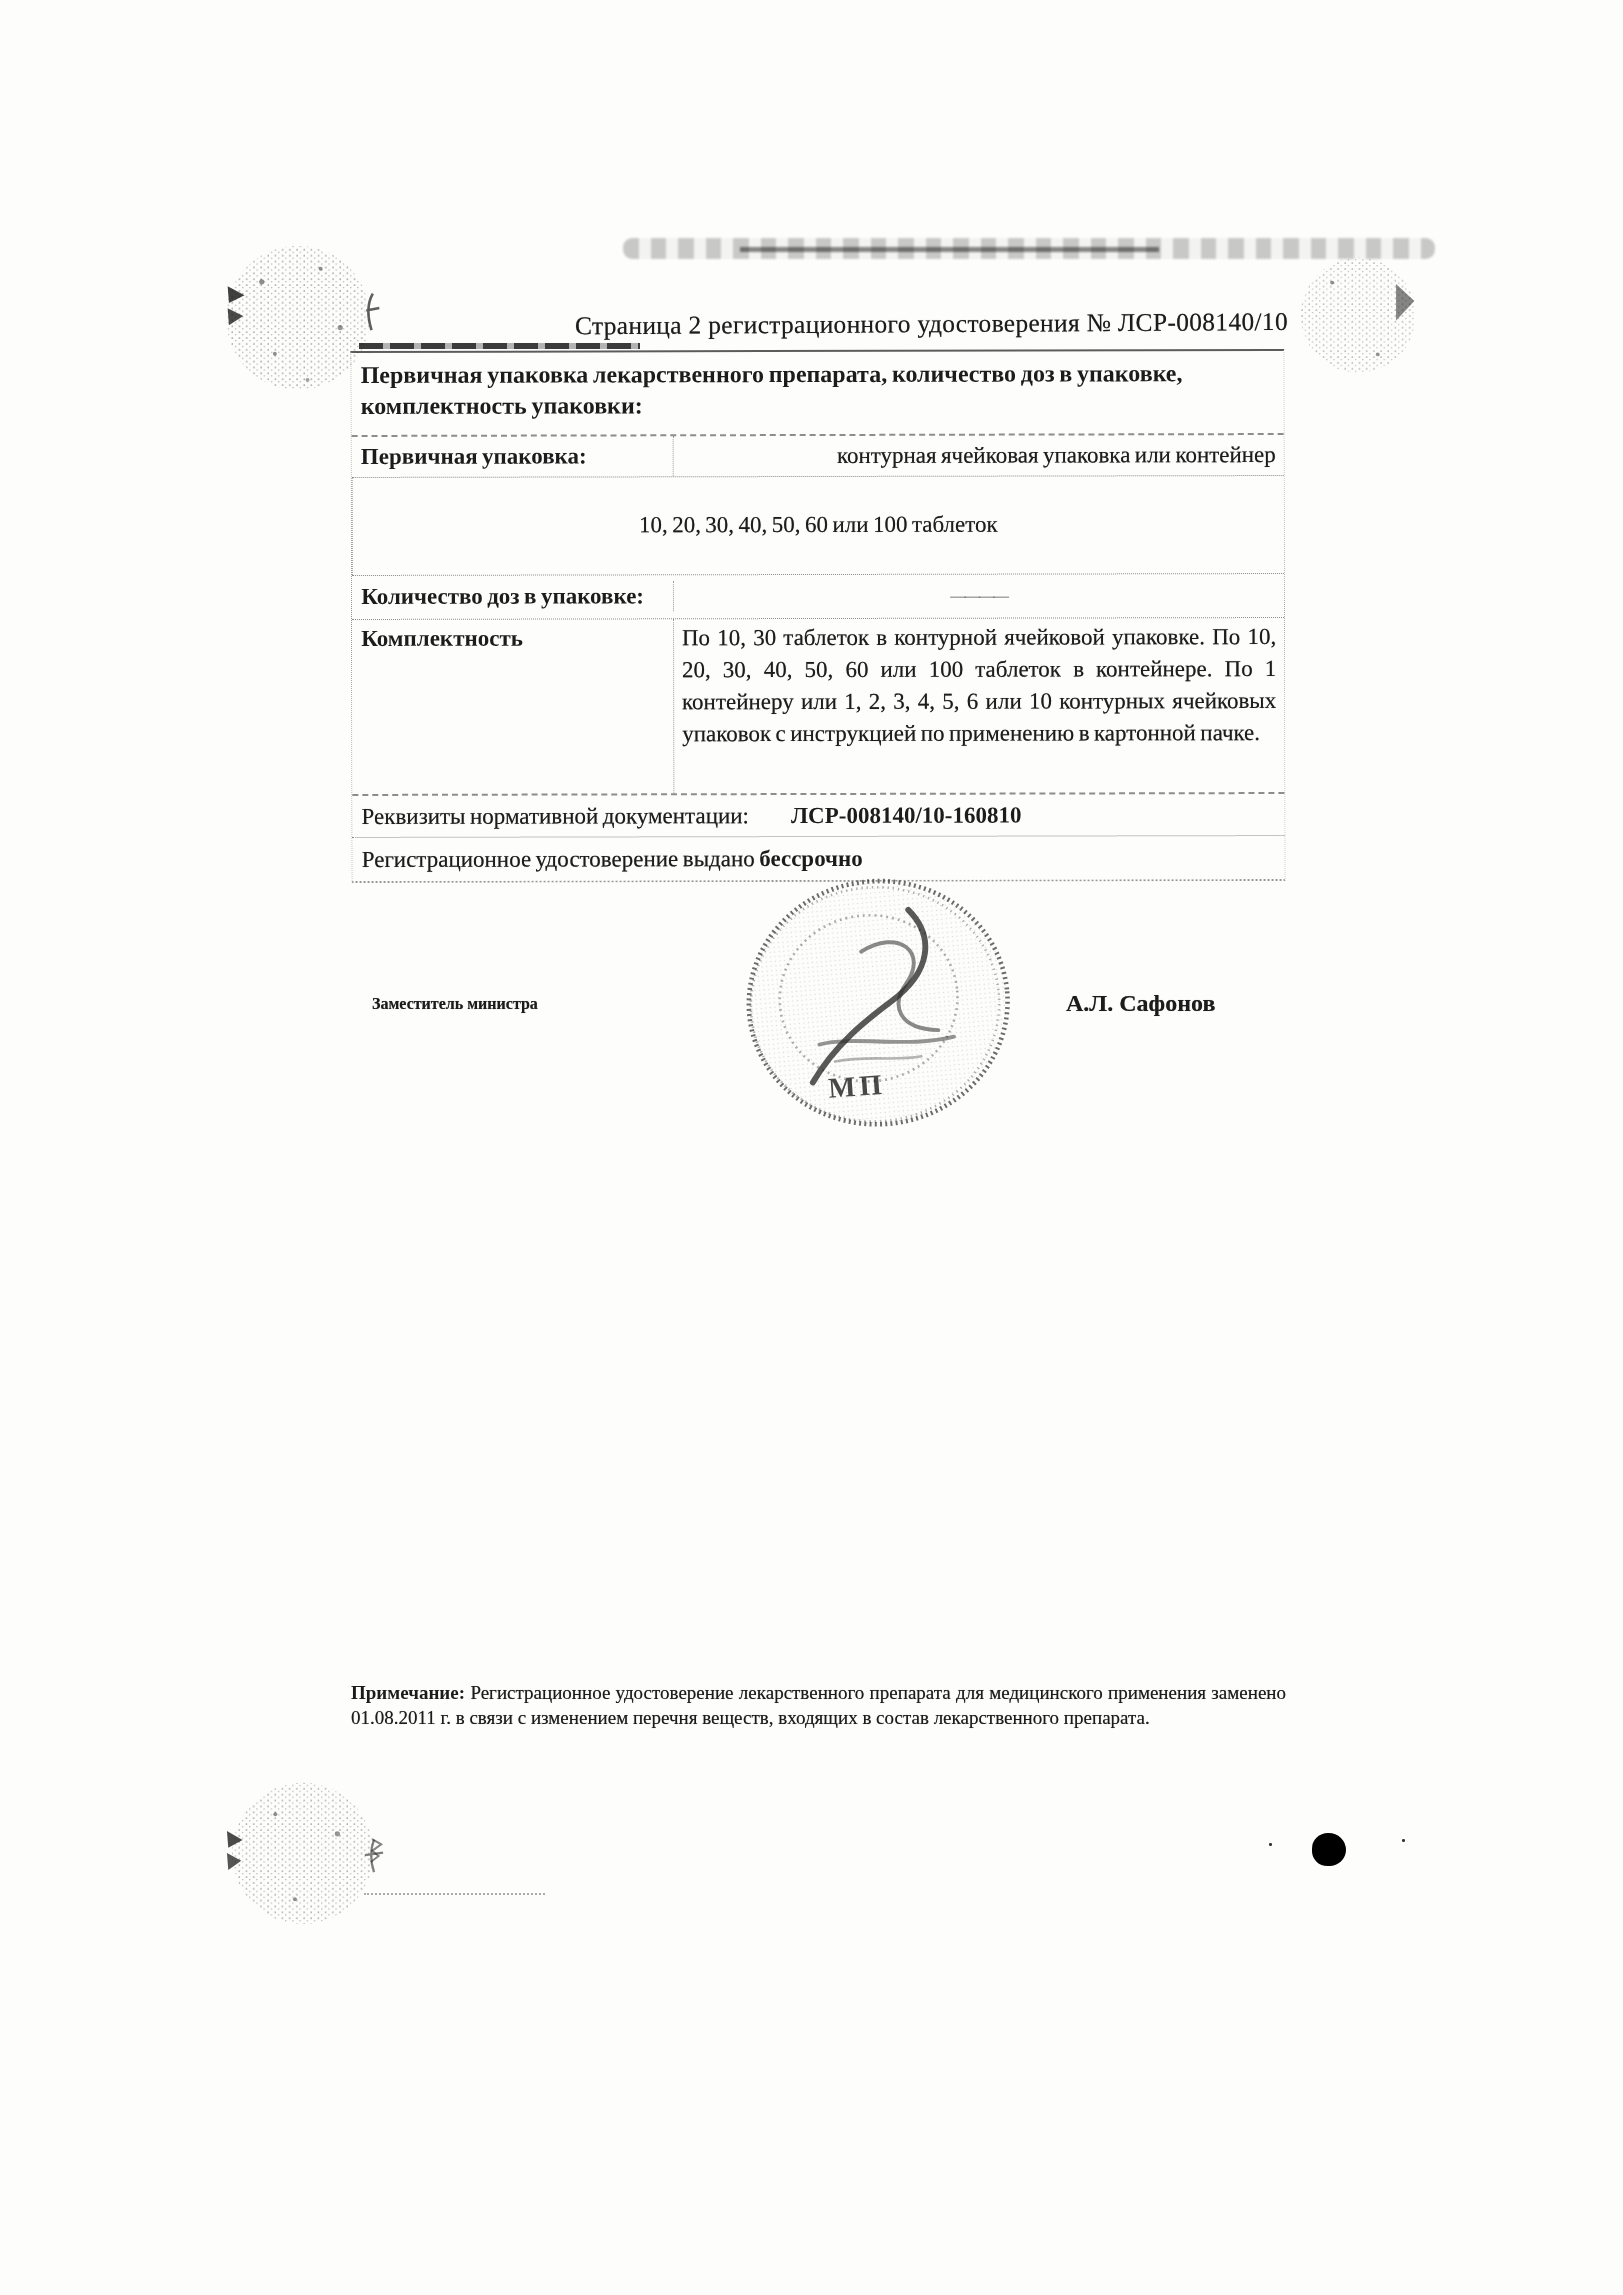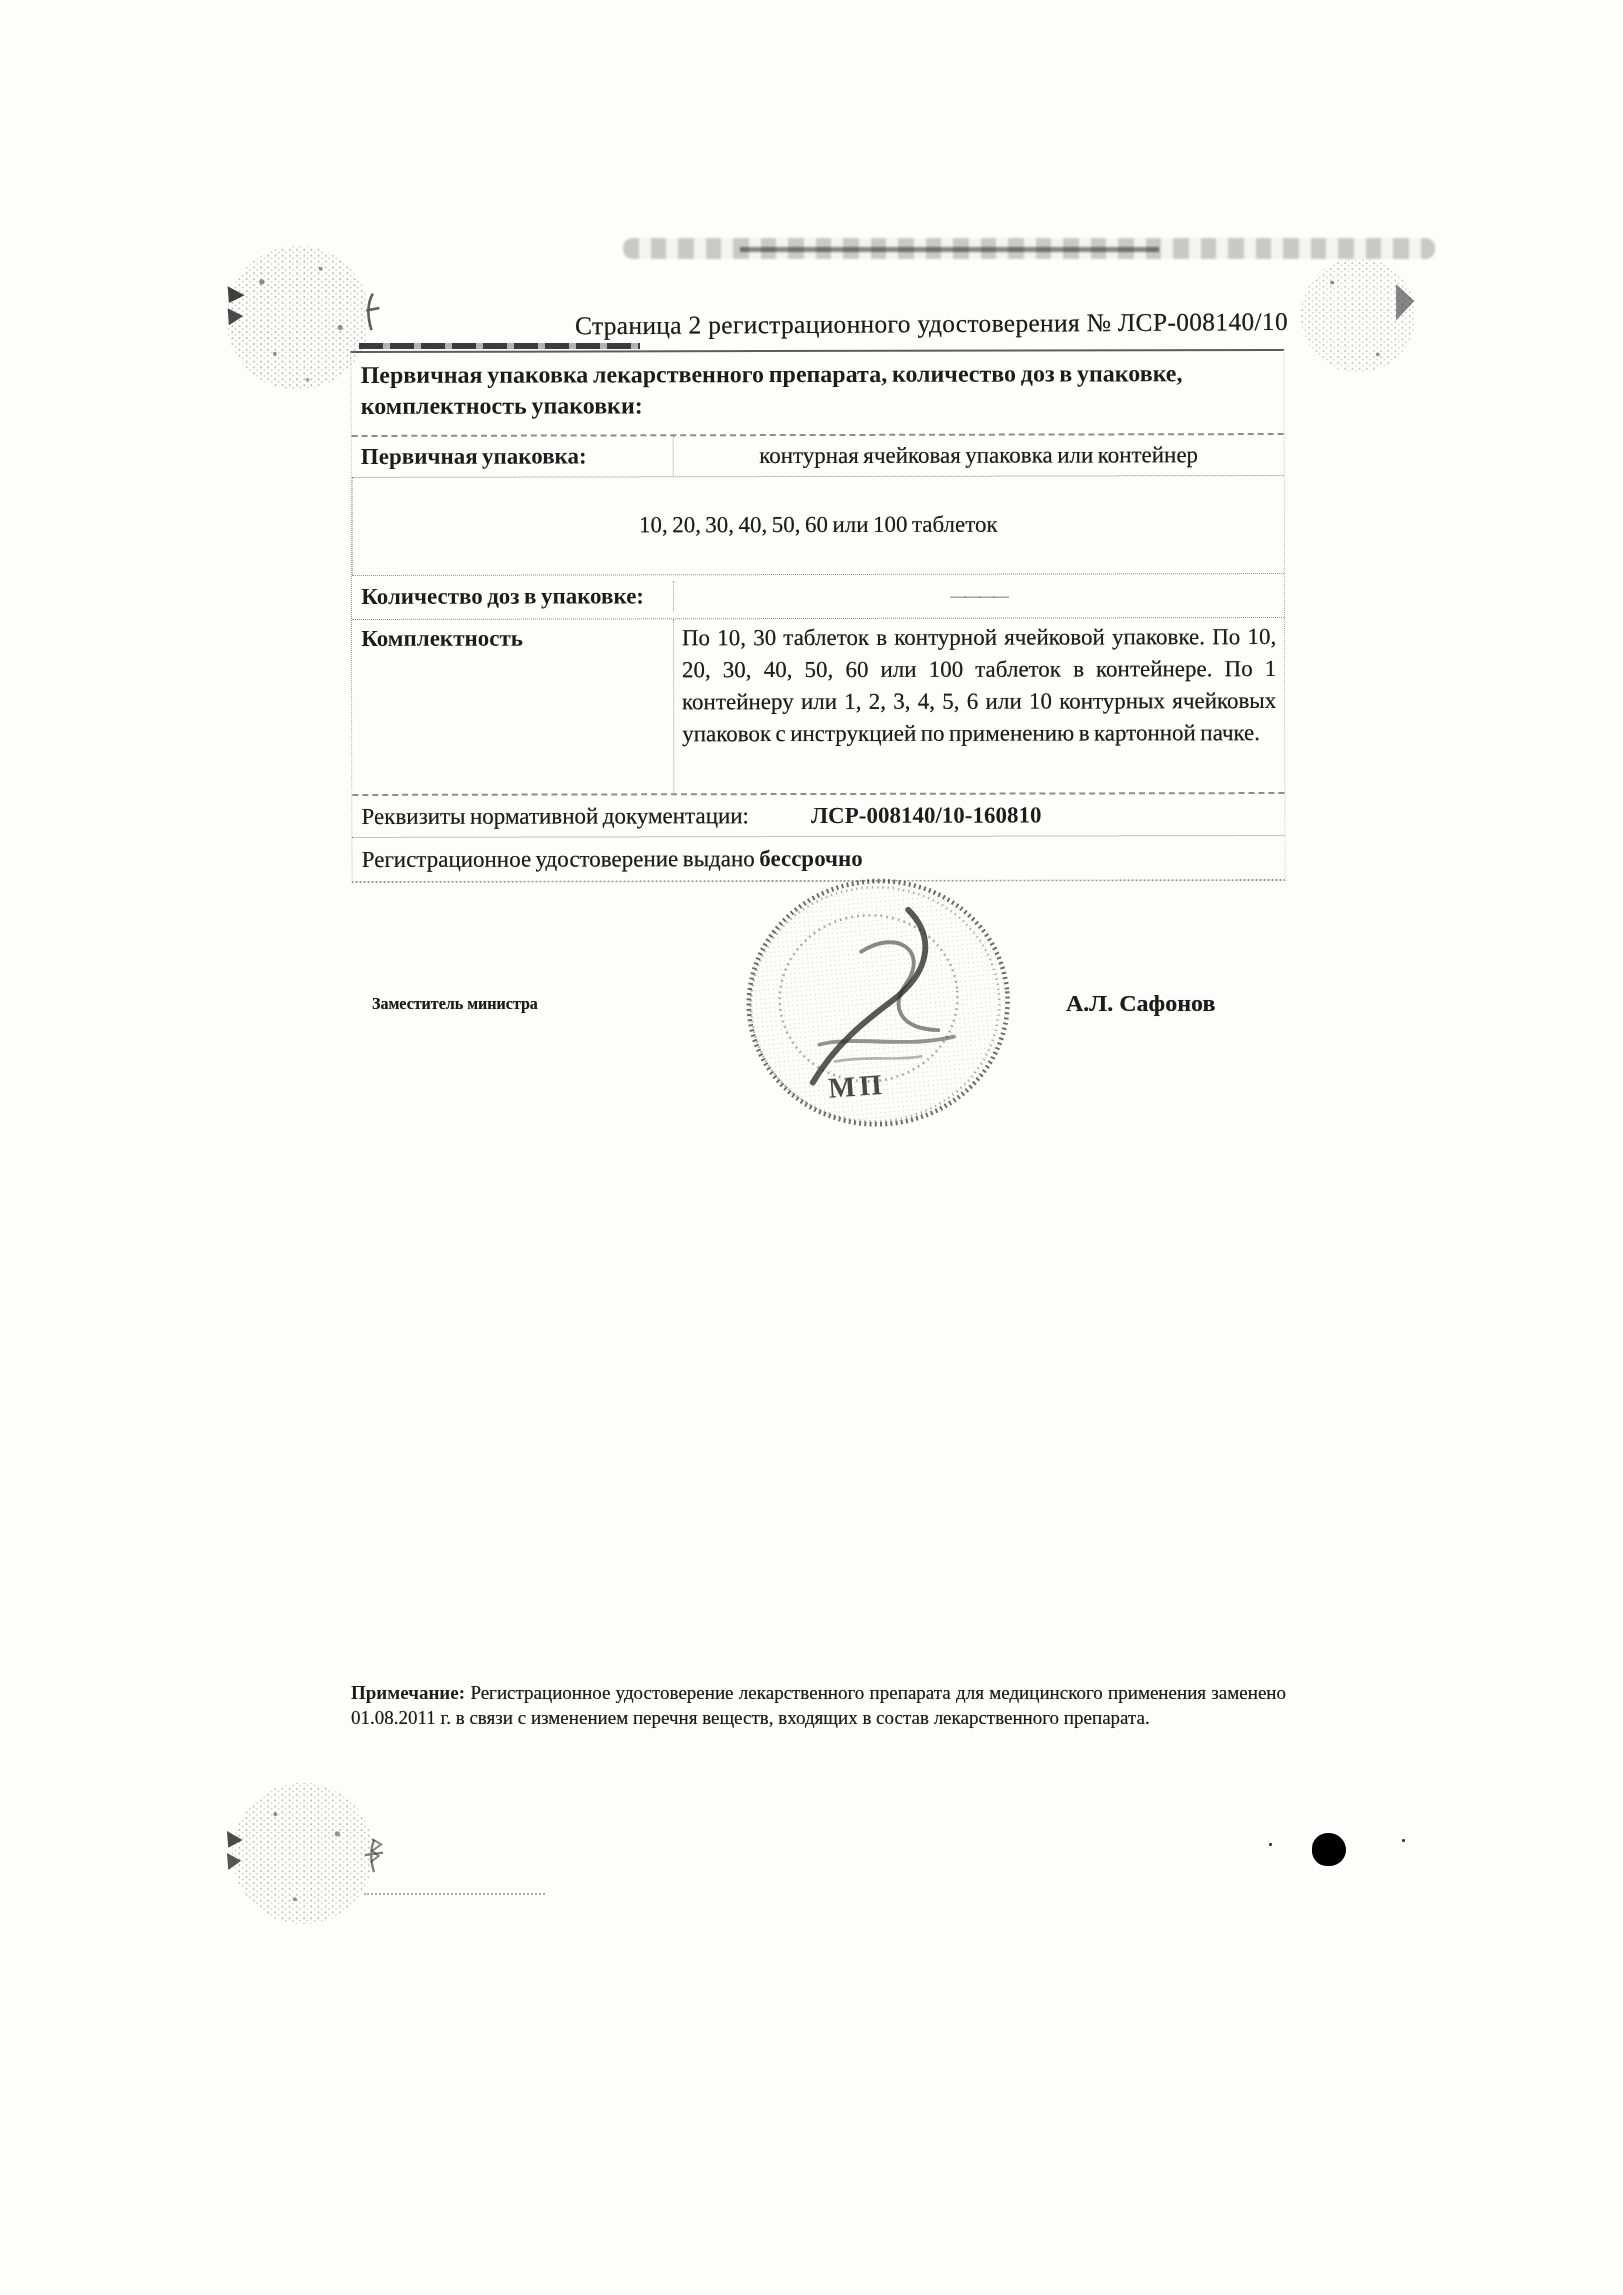--- a/index.html
+++ b/index.html
@@ -28,29 +28,29 @@
     border-bottom:2px dotted rgba(50,50,50,.5);
     font-size:23px;line-height:1.38;word-spacing:-1.3px;
     transform:rotate(-.12deg);
   }
   .row{ display:flex; border-bottom:1.3px dotted rgba(45,45,45,.55); }
   .row.dashed{ border-bottom:2px dashed rgba(30,30,30,.5); }
   .cell-l{ width:321px;flex:0 0 321px;padding:3.9px 6.5px 3.9px 9.2px;box-sizing:border-box; }
   .cell-r{ flex:1;padding:3.9px 7.9px;box-sizing:border-box;border-left:1.3px dotted rgba(60,60,60,.5); }
   .r-intro{ min-height:69px;padding:6.5px 9.2px;font-size:24px;line-height:1.32; }
   .r2{ min-height:34px;align-items:center; }
-  .r2 .cell-r{ text-align:center;font-family:Liberation Serif, serif; }
+  .r2 .cell-r{ text-align:right;font-family:Liberation Serif, serif; }
   .r3{ min-height:97px; }
   .r3 .cell-r{ display:flex;align-items:center;justify-content:center;text-align:center; }
   .r4{ min-height:43px;align-items:center; }
   .r4 .cell-r{ text-align:center;color:#555;font-size:15.7px;letter-spacing:-1.3px; }
   .r5{ min-height:174px; }
   .r5 .cell-r{ text-align:justify; }
   .r6{ min-height:34px;align-items:center;padding:3.9px 9.2px; }
-  .r6 .lbl{ margin-right:62px; }
+  .r6 .lbl{ margin-right:42px; }
   .r7{ min-height:35px;align-items:center;padding:3.9px 9.2px;border-bottom:none; }
 
   
   .sig-title{ position:absolute;left:372px;top:995px;font-size:16px;white-space:nowrap; }
   .sig-name{ position:absolute;left:1066px;top:990px;font-size:24px;white-space:nowrap;font-family:Liberation Serif, serif; }
   .stamp{ position:absolute;left:737px;top:873px; }
 
   
   .note{
     position:absolute;left:351px;top:1680px;width:935px;

